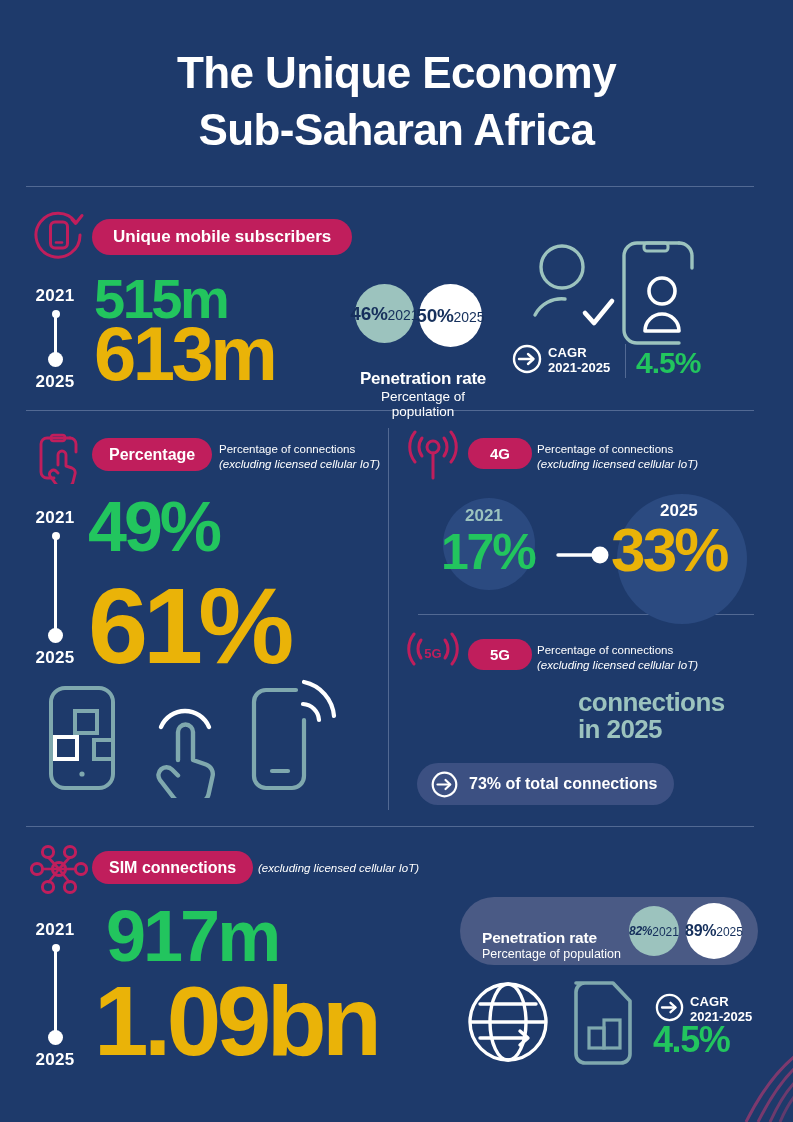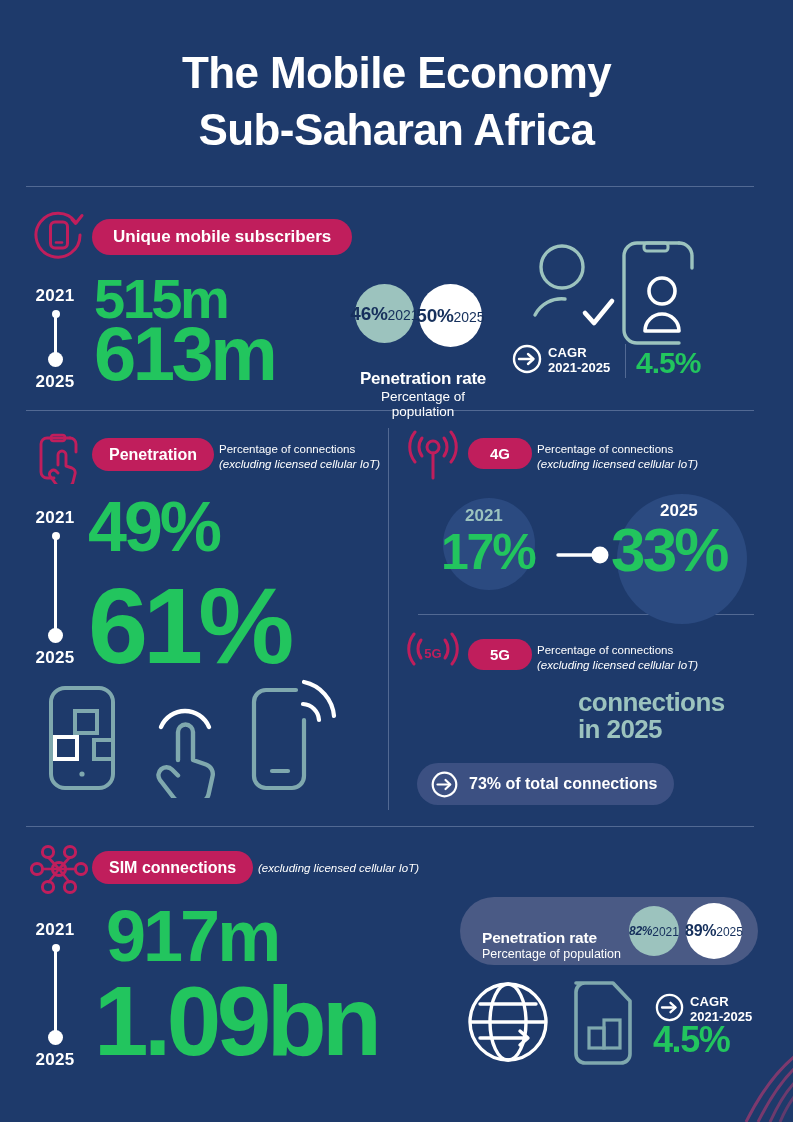--- a/index.html
+++ b/index.html
@@ -119,21 +119,21 @@
 
   
   .stat {
     position: absolute;
     font-weight: bold;
     letter-spacing: -2.5px;
     line-height: 1;
     white-space: nowrap;
   }
   .teal { color: #22c55e; }
-  .white { color: #22c55e; }
+  .white { color: #eab308; }
 
   
   .circ {
     position: absolute;
     border-radius: 50%;
     display: flex;
     flex-direction: row;
     align-items: center;
     justify-content: center;
     line-height: 1;
@@ -194,21 +194,21 @@
 
   .abs { position: absolute; }
   svg { display: block; }
 </style>
 </head>
 <body>
 
 <div class="page">
 
   <div class="title-block">
-    <div class="title-line">The Mobile Economy</div>
+    <div class="title-line">The Unique Economy</div>
     <div class="title-line">Sub-Saharan Africa</div>
   </div>
 
   <div class="hr" style="top:186px;"></div>
   <div class="hr" style="top:410px;"></div>
   <div class="hr" style="top:826px;"></div>
   <div class="vr" style="left:388px; top:428px; height:382px;"></div>
   <div class="hr" style="left:418px; width:336px; top:614px;"></div>
 
   <div class="abs" style="left:32px; top:208px;">
@@ -285,21 +285,21 @@
   <div class="abs" style="left:34px; top:432px;">
     <svg width="48" height="52" viewBox="0 0 48 52">
       <path d="M36 6 H13 a6 6 0 0 0 -6 6 V40 a6 6 0 0 0 6 6 H20" fill="none" stroke="#C01E5C" stroke-width="2.9" stroke-linecap="round"></path>
       <path d="M36 6 a6 6 0 0 1 6 6 V20" fill="none" stroke="#C01E5C" stroke-width="2.9" stroke-linecap="round"></path>
       <rect x="17" y="3" width="14" height="6" rx="2.4" fill="none" stroke="#C01E5C" stroke-width="2.6"></rect>
       <path d="M24 23 v10 M24 23 a4 4 0 0 1 8 0 v11 l6 2 a5 5 0 0 1 3 6 l-2 8 a5 5 0 0 1 -5 4 H26 a5 5 0 0 1 -4 -2 l-6 -8 a4 4 0 0 1 6 -5 l2 2" fill="none" stroke="#C01E5C" stroke-width="2.9" stroke-linecap="round" stroke-linejoin="round"></path>
     </svg>
   </div>
 
   <div class="abs" style="left:92px; top:438px;">
-    <span class="pill pill-md">Penetration</span>
+    <span class="pill pill-md">Percentage</span>
   </div>
 
   <div class="abs caption" style="left:219px; top:442px;">
     <div>Percentage of connections</div>
     <div><em>(excluding licensed cellular IoT)</em></div>
   </div>
 
   <div class="rail" style="left:26px; top:508px;">
     <div class="yr">2021</div>
     <div class="track" style="height:112px;">

